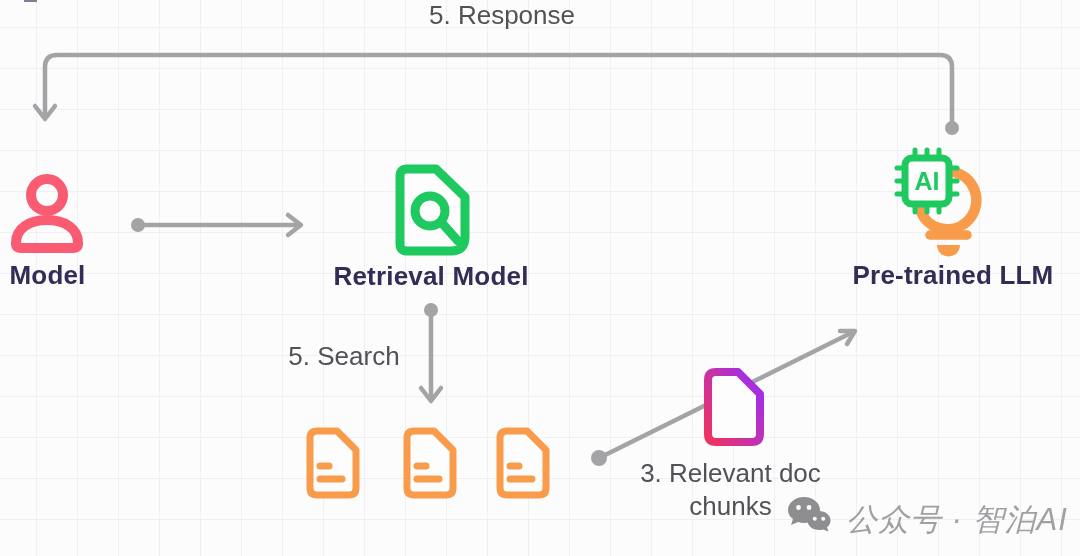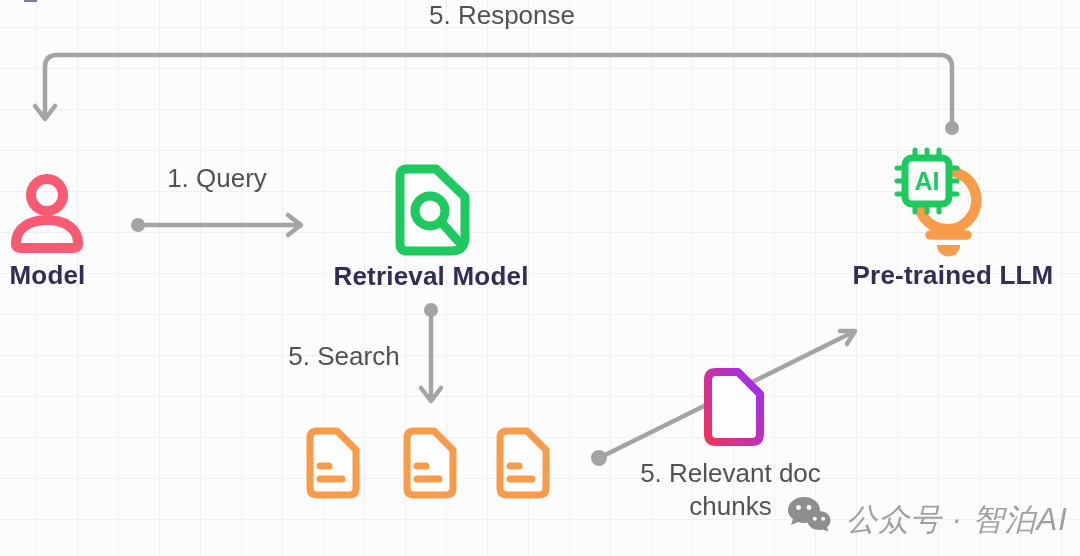--- a/index.html
+++ b/index.html
@@ -151,25 +151,24 @@
     <g fill="#FCFCFD">
       <circle cx="12.5" cy="11.5" r="2.4"></circle>
       <circle cx="23" cy="11.5" r="2.4"></circle>
       <circle cx="28.8" cy="22.8" r="2"></circle>
       <circle cx="37.2" cy="22.8" r="2"></circle>
     </g>
   </svg>
 
   <div class="abs ztext step-label" style="left:402px;top:-1px;width:200px;">5. Response</div>
 
-  <div class="abs ztext step-label" style="left:117px;top:162px;width:200px;">1. Query</div>
 
   <div class="abs ztext step-label" style="left:244px;top:340px;width:200px;">5. Search</div>
 
-  <div class="abs ztext step-label" style="left:618px;top:457px;width:225px;">5. Relevant doc chunks</div>
+  <div class="abs ztext step-label" style="left:618px;top:457px;width:225px;">3. Relevant doc chunks</div>
 
   <div class="abs ztext node-label" style="left:0px;top:260px;width:95px;">Model</div>
 
   <div class="abs ztext node-label" style="left:321px;top:261px;width:220px;">Retrieval Model</div>
 
 
   <div class="abs ztext node-label" style="left:838px;top:260px;width:230px;">Pre-trained LLM</div>
 
   <div class="abs ztext watermark-text" style="left:846px;top:499px;font-style:italic;">公众号 · 智泊AI</div>
 

